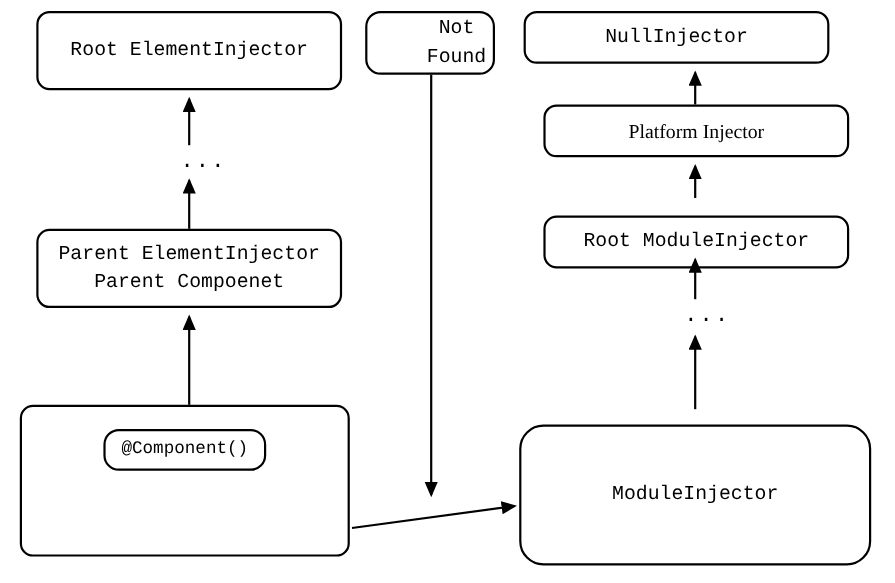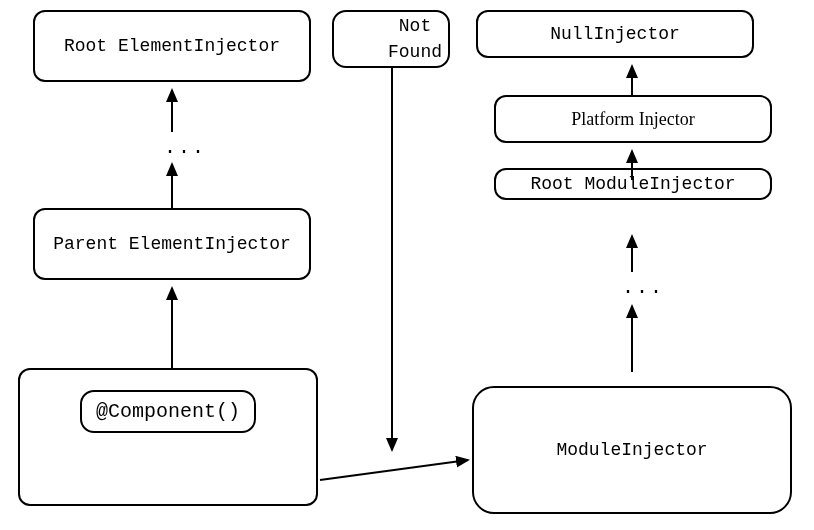--- a/index.html
+++ b/index.html
@@ -25,21 +25,21 @@
     justify-content: center;
     text-align: center;
     font-size: 18px;
     line-height: 1.45;
   }
   .inner-box {
     border: 2px solid #000;
     border-radius: 14px;
     padding: 6px 14px;
     margin-top: 6px;
-    font-size: 20px;
+    font-size: 16px;
     line-height: 1.35;
     text-align: center;
   }
   .ellipsis {
     position: absolute;
     font-size: 20px;
     letter-spacing: 2px;
   }
   svg.arrows {
     position: absolute;
@@ -52,41 +52,42 @@
 <body>
 
 <div class="box" style="left:33px; top:10px; width:278px; height:72px;">
   <span>Root ElementInjector</span>
 </div>
 
 <div class="ellipsis" style="left:164px; top:136px;">...</div>
 
 <div class="box" style="left:33px; top:208px; width:278px; height:72px;align-items:center;">
   <span>Parent ElementInjector</span>
+  <span>Parent Compoenet</span>
 </div>
 
 <div class="box" style="left:18px; top:368px; width:300px; height:138px; justify-content:flex-start; padding-top:14px;">
   <div class="inner-box">
     <div>@Component()</div>
   </div>
 </div>
 
 <div class="box" style="left:332px; top:10px; width:118px; height:58px; border-radius:14px;padding-left:48px;">
   <span>Not Found</span>
 </div>
 
 <div class="box" style="left:476px; top:10px; width:278px; height:48px;">
   <span>NullInjector</span>
 </div>
 
 <div class="box" style="left:494px; top:95px; width:278px; height:48px;font-family:Liberation Serif, serif;">
   <span>Platform Injector</span>
 </div>
 
-<div class="box" style="left:494px; top:168px; width:278px; height:32px;">
+<div class="box" style="left:494px; top:196px; width:278px; height:48px;">
   <span>Root ModuleInjector</span>
 </div>
 
 <div class="ellipsis" style="left:622px; top:276px;">...</div>
 
 <div class="box" style="left:472px; top:372px; width:320px; height:128px; border-radius:22px;margin-top:14px;">
   <span>ModuleInjector</span>
 </div>
 
 <svg class="arrows">

